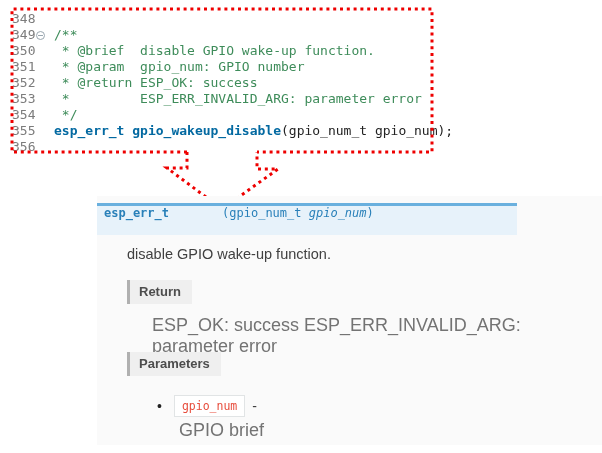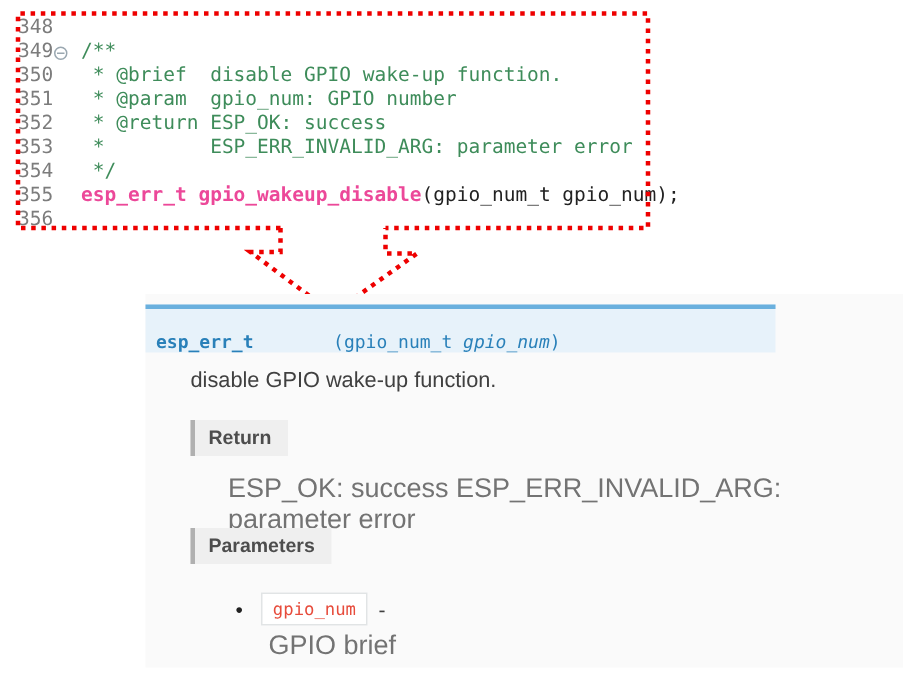--- a/index.html
+++ b/index.html
@@ -14,28 +14,28 @@
           font-family:"DejaVu Sans Mono","Liberation Mono",monospace;
           font-size:13px;line-height:16px;padding-top:2px;}
   .row{display:flex;height:16px;white-space:pre;}
   .ln{width:24px;color:#7c7c7c;flex:0 0 auto;}
   .foldcol{width:18px;flex:0 0 auto;display:flex;align-items:center;}
   .fold-glyph{width:9px;height:9px;border:1px solid #9aa7b0;border-radius:50%;
               display:flex;align-items:center;justify-content:center;box-sizing:border-box;}
   .fold-glyph::after{content:"";display:block;width:5px;height:1px;background:#9aa7b0;}
   .codetext{white-space:pre;color:#222;}
   .cmt .codetext{color:#3e8c5a;}
-  .code-bold{font-weight:bold;color:#ec4899;text-align:right;}
+  .code-bold{font-weight:bold;color:#0369a1;text-align:right;}
   .code-rest{color:#222;}
 
   
   #docpanel{position:absolute;left:97px;top:196px;width:505px;height:249px;background:#fafafa;}
 
   #sig{position:absolute;left:0;top:7px;width:413px;height:29px;background:#e7f2fa;
-       border-top:3px solid #6ab0de;display:flex;align-items:flex-end;padding-left:7px;
+       border-top:3px solid #6ab0de;display:flex;align-items:flex-start;padding-left:7px;
        box-sizing:content-box;font-family:"DejaVu Sans Mono","Liberation Mono",monospace;
        font-size:12px;}
   .sig-ret{color:#2980b9;font-weight:bold;margin-right:5px;white-space:pre;}
   .sig-name{color:#333333;font-weight:bold;white-space:pre;}
   .sig-args{color:#2980b9;white-space:pre;padding-left:48px;}
   .sig-param{color:#2980b9;font-style:italic;white-space:pre;}
   .sig-close{color:#2980b9;white-space:pre;}
 
   .doc-desc{position:absolute;left:30px;top:50px;font-size:14.5px;color:#404040;}
 

